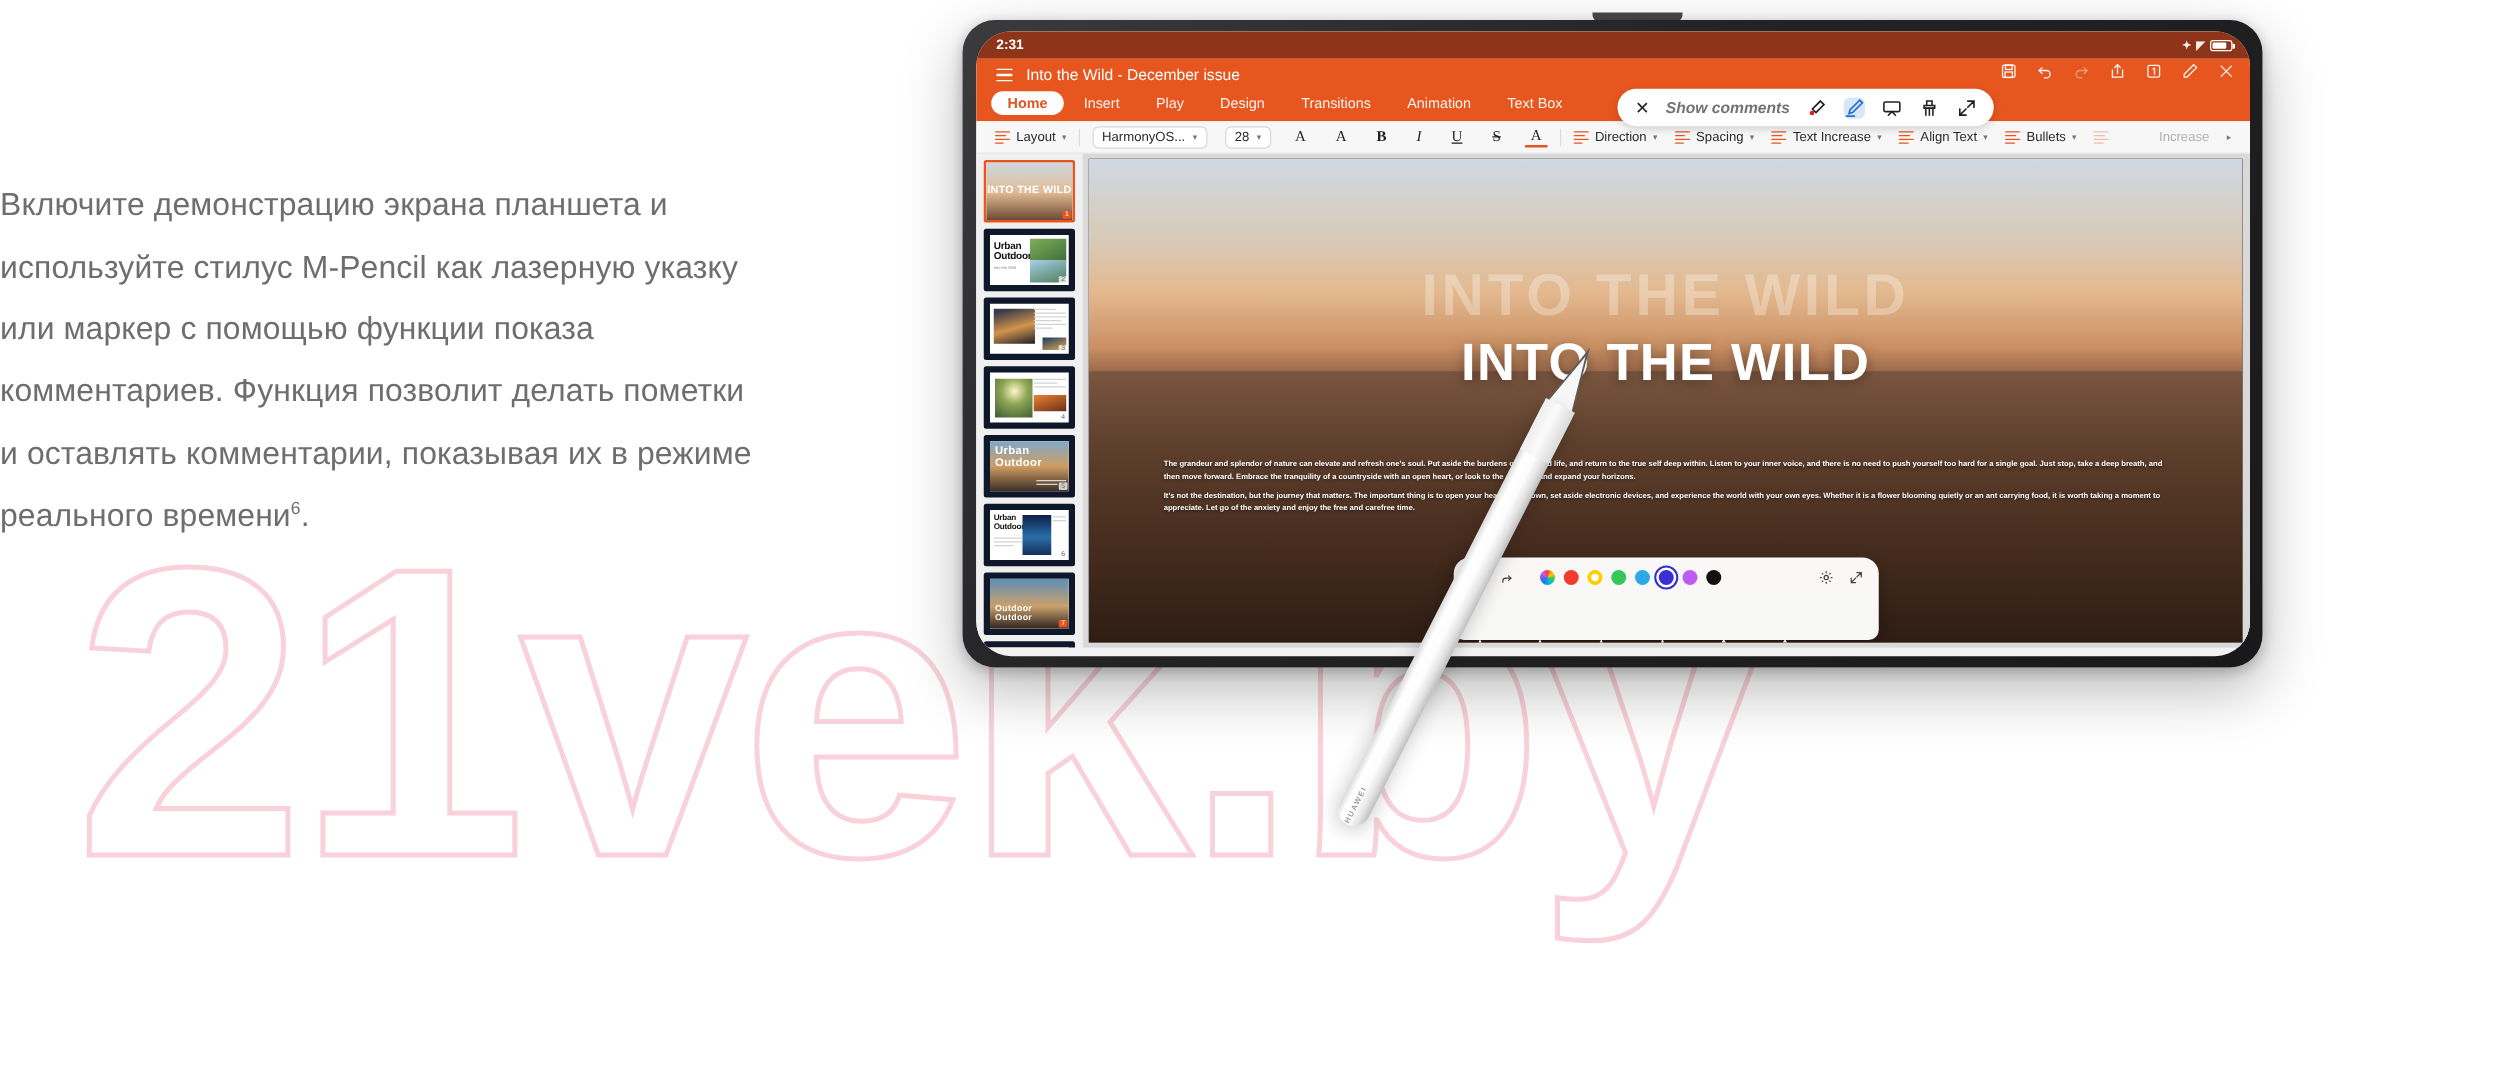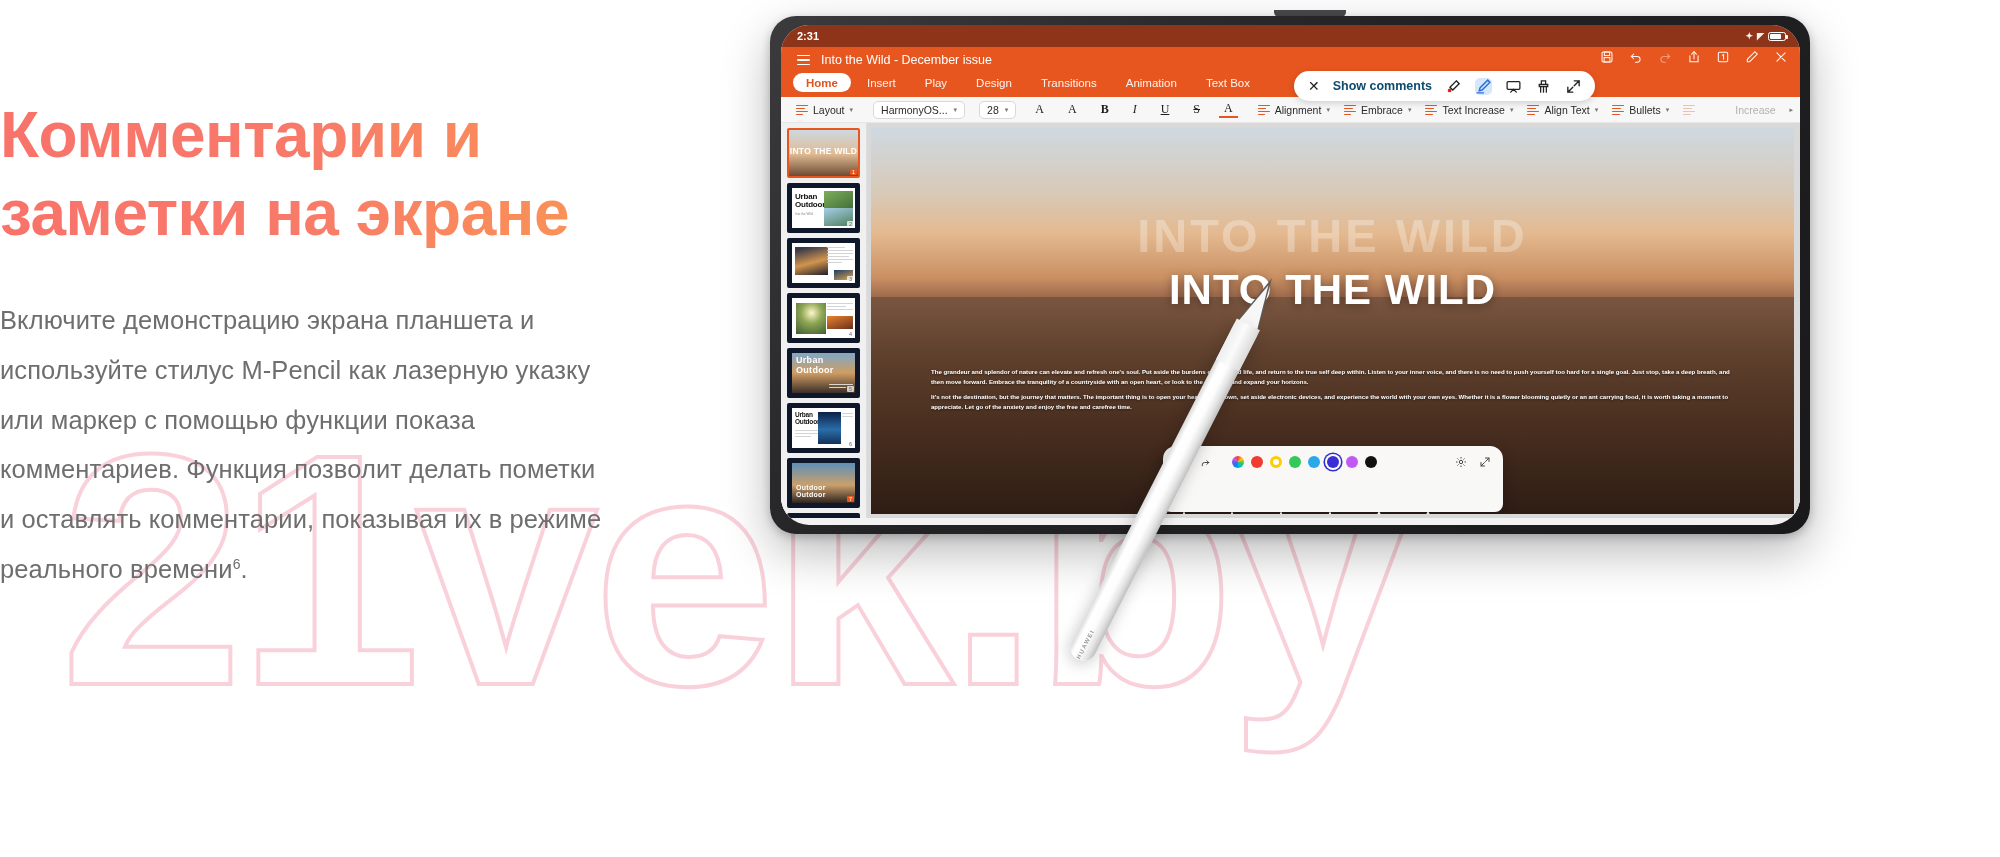--- a/index.html
+++ b/index.html
@@ -109,21 +109,21 @@
   .rtab.active { background:#fff; color:#e0541f; font-weight:600; opacity:1; }
 
   
   .comments-pill {
     position:absolute; right:205px; top:24px;
     background:#fff; border-radius:18px; height:30px;
     display:flex; align-items:center; gap:13px; padding:0 13px 0 14px;
     box-shadow:0 2px 7px rgba(0,0,0,.17); z-index:8;
   }
   .cp-x { font-size:14px; color:#222; line-height:1; font-weight:300; }
-  .cp-label { font-size:12.5px; color:#0c4a6e; font-weight:600; white-space:nowrap; }
+  .cp-label { font-size:12.5px; color:#737373; font-weight:600; white-space:nowrap;font-style:italic; }
   .cp-ic { width:17px; height:17px; display:inline-flex; align-items:center; justify-content:center; border-radius:5px; }
   .cp-ic.sel { background:#d6e7fb; }
 
   
   .fmtbar {
     height:26px; background:#f7f7f7; border-bottom:1px solid #e6e6e6;
     display:flex; align-items:center; gap:0; padding:0 8px;
     font-size:10.5px; color:#2a2a2a; position:relative;
   }
   .fgrp { display:flex; align-items:center; gap:5px; padding:0 7px; white-space:nowrap; }
@@ -263,22 +263,20 @@
   }
 </style>
 </head>
 <body>
 
 <div id="root">
 
   <div class="watermark">21vek.by</div>
 
   <div class="copy">
-    <h1 class="headline">Комментарии и
-заметки на экране</h1>
     <div class="bodycopy"><span>Включите демонстрацию экрана планшета и
 используйте стилус M-Pencil как лазерную указку
 или маркер с помощью функции показа
 комментариев. Функция позволит делать пометки
 и оставлять комментарии, показывая их в режиме
 реального времени</span><sup>6</sup><span>.</span></div>
   </div>
 
   <div class="tablet-wrap">
     <div class="tablet-top-notch"></div>
@@ -429,31 +427,31 @@
               <span class="fbtn serif" style="border-bottom:2px solid #e8561f">A</span>
             </div>
           <div class="fsep"></div>
           <div class="fgrp">
               <span class="ficon">
                 <i></i>
                 <i></i>
                 <i></i>
                 <i></i>
               </span>
-              <span>Alignment</span>
+              <span>Direction</span>
               <span class="caret">▾</span>
             </div>
           <div class="fgrp">
               <span class="ficon">
                 <i></i>
                 <i></i>
                 <i></i>
                 <i></i>
               </span>
-              <span>Embrace</span>
+              <span>Spacing</span>
               <span class="caret">▾</span>
             </div>
           <div class="fgrp">
               <span class="ficon">
                 <i></i>
                 <i></i>
                 <i></i>
                 <i></i>
               </span>
               <span>Text Increase</span>

